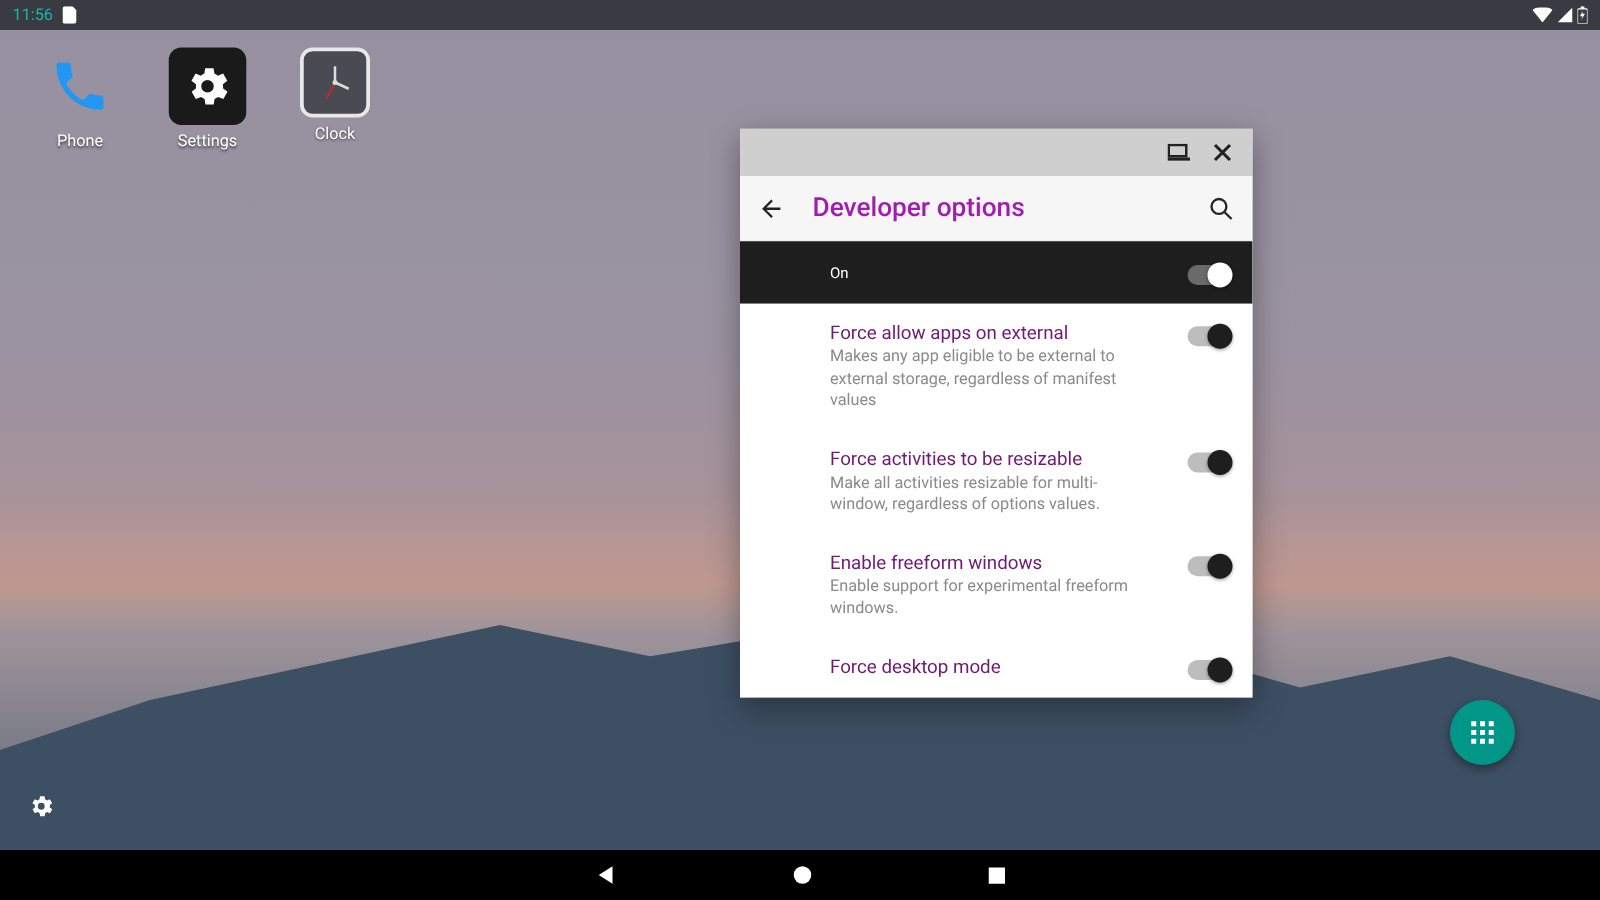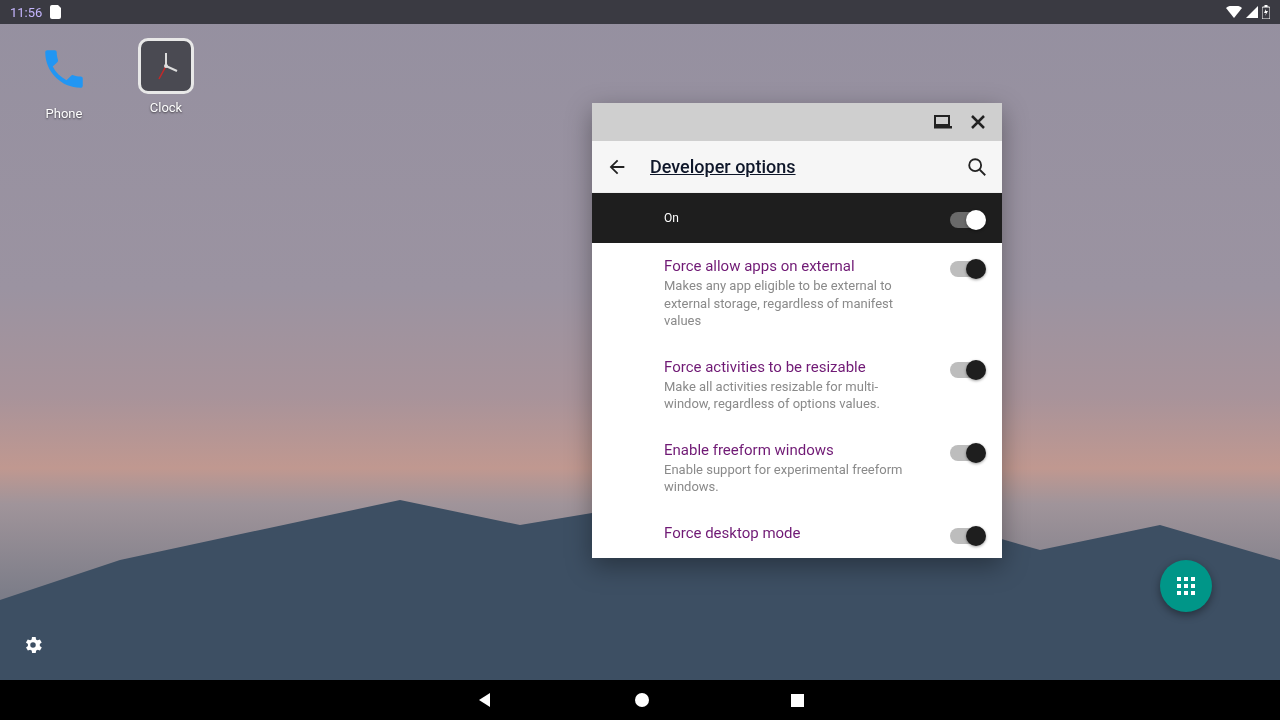--- a/index.html
+++ b/index.html
@@ -27,21 +27,21 @@
     height: 210px;
     pointer-events: none;
   }
 
   
   .status-bar {
     position: absolute;
     top: 0; left: 0; right: 0;
     height: 24px;
     background: #3a3a42;
-    color: #c4b5fd;
+    color: #14b8a6;
     display: flex;
     align-items: center;
     padding: 0 10px;
     font-size: 13px;
   }
   .status-bar .clock-text { margin-right: 8px; }
   .status-bar .spacer { flex: 1; }
   .status-bar svg { display: block; }
   .status-bar .right-icons { display: flex; align-items: center; gap: 4px; }
 
@@ -153,24 +153,23 @@
     height: 52px;
     background: #f6f6f6;
     display: flex;
     align-items: center;
     padding: 0 14px;
     gap: 22px;
     border-bottom: 1px solid #eee;
   }
   .window .appbar .title {
     flex: 1;
-    font-size: 18px;
+    font-size: 21px;
     font-weight: 500;
-    color: #0f172a;
-    text-decoration: underline;
+    color: #a21caf;
   }
   .window .appbar .ab-btn { cursor: pointer; display: flex; }
 
   .window .master-toggle {
     background: #1e1e1e;
     color: #fff;
     height: 50px;
     display: flex;
     align-items: center;
     padding: 0 18px 0 72px;
@@ -259,20 +258,28 @@
   <div class="desktop-icons">
     <div class="desktop-icon">
       <div class="icon-box">
         <svg width="50" height="50" viewBox="0 0 24 24">
             <path d="M6.6 10.8c1.4 2.8 3.8 5.1 6.6 6.6l2.2-2.2c.3-.3.7-.4 1-.2 1.1.4 2.4.6 3.6.6.6 0 1 .4 1 1V20c0 .6-.4 1-1 1C10.6 21 3 13.4 3 4c0-.6.4-1 1-1h3.5c.6 0 1 .4 1 1 0 1.2.2 2.5.6 3.6.1.4 0 .8-.2 1l-2.3 2.2z" fill="#2196f3"></path>
           </svg>
       </div>
       <span class="label">Phone</span>
     </div>
     <div class="desktop-icon">
+      <div class="icon-box settings-box">
+        <svg width="40" height="40" viewBox="0 0 24 24">
+            <path d="M19.4 13l.1-1-.1-1 2.1-1.6-2-3.5-2.5 1a7 7 0 0 0-1.7-1l-.4-2.6h-4l-.4 2.6c-.6.3-1.2.6-1.7 1l-2.5-1-2 3.5L6.5 11l-.1 1 .1 1-2.1 1.6 2 3.5 2.5-1c.5.4 1.1.7 1.7 1l.4 2.6h4l.4-2.6c.6-.3 1.2-.6 1.7-1l2.5 1 2-3.5L19.4 13zM12 15a3 3 0 1 1 0-6 3 3 0 0 1 0 6z" fill="#fff"></path>
+          </svg>
+      </div>
+      <span class="label">Settings</span>
+    </div>
+    <div class="desktop-icon">
       <div class="icon-box clock-box" style="width:56px;height:56px;">
         <svg width="50" height="50" viewBox="0 0 50 50">
           <line x1="25" y1="25" x2="25" y2="12" stroke="#ddd" stroke-width="2"></line>
           <line x1="25" y1="25" x2="36" y2="30" stroke="#ddd" stroke-width="2"></line>
           <line x1="25" y1="25" x2="18" y2="38" stroke="#c62828" stroke-width="1.5"></line>
           <circle cx="25" cy="25" r="2" fill="#ddd"></circle>
         </svg>
       </div>
       <span class="label">Clock</span>
     </div>

